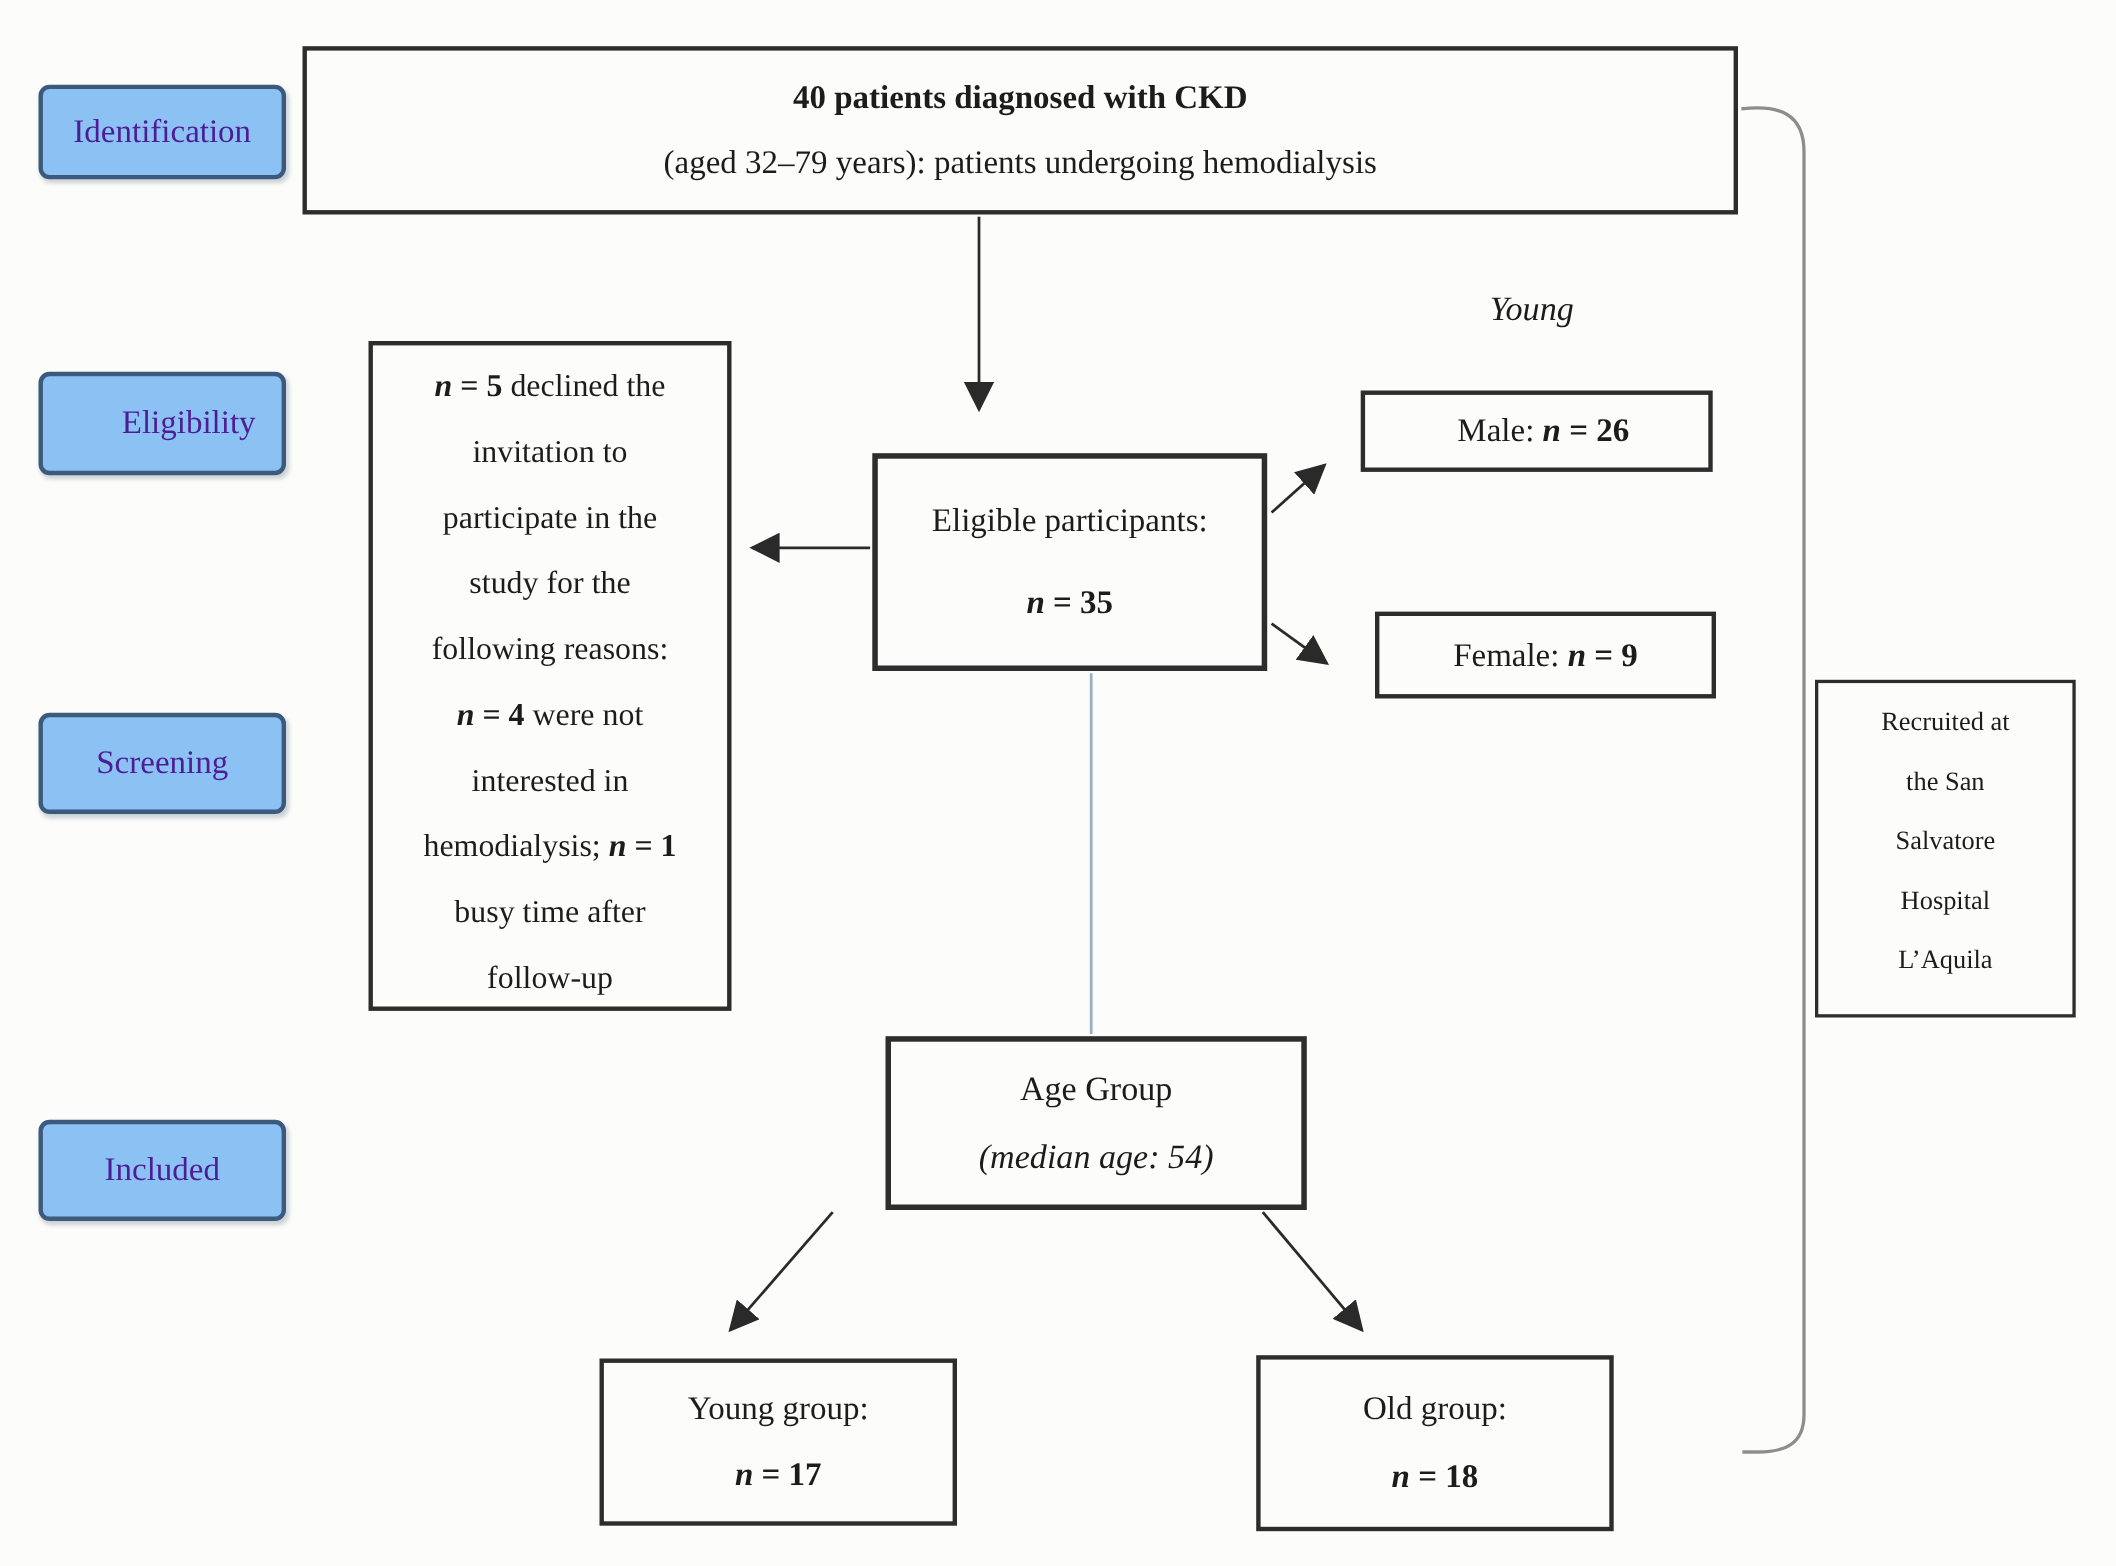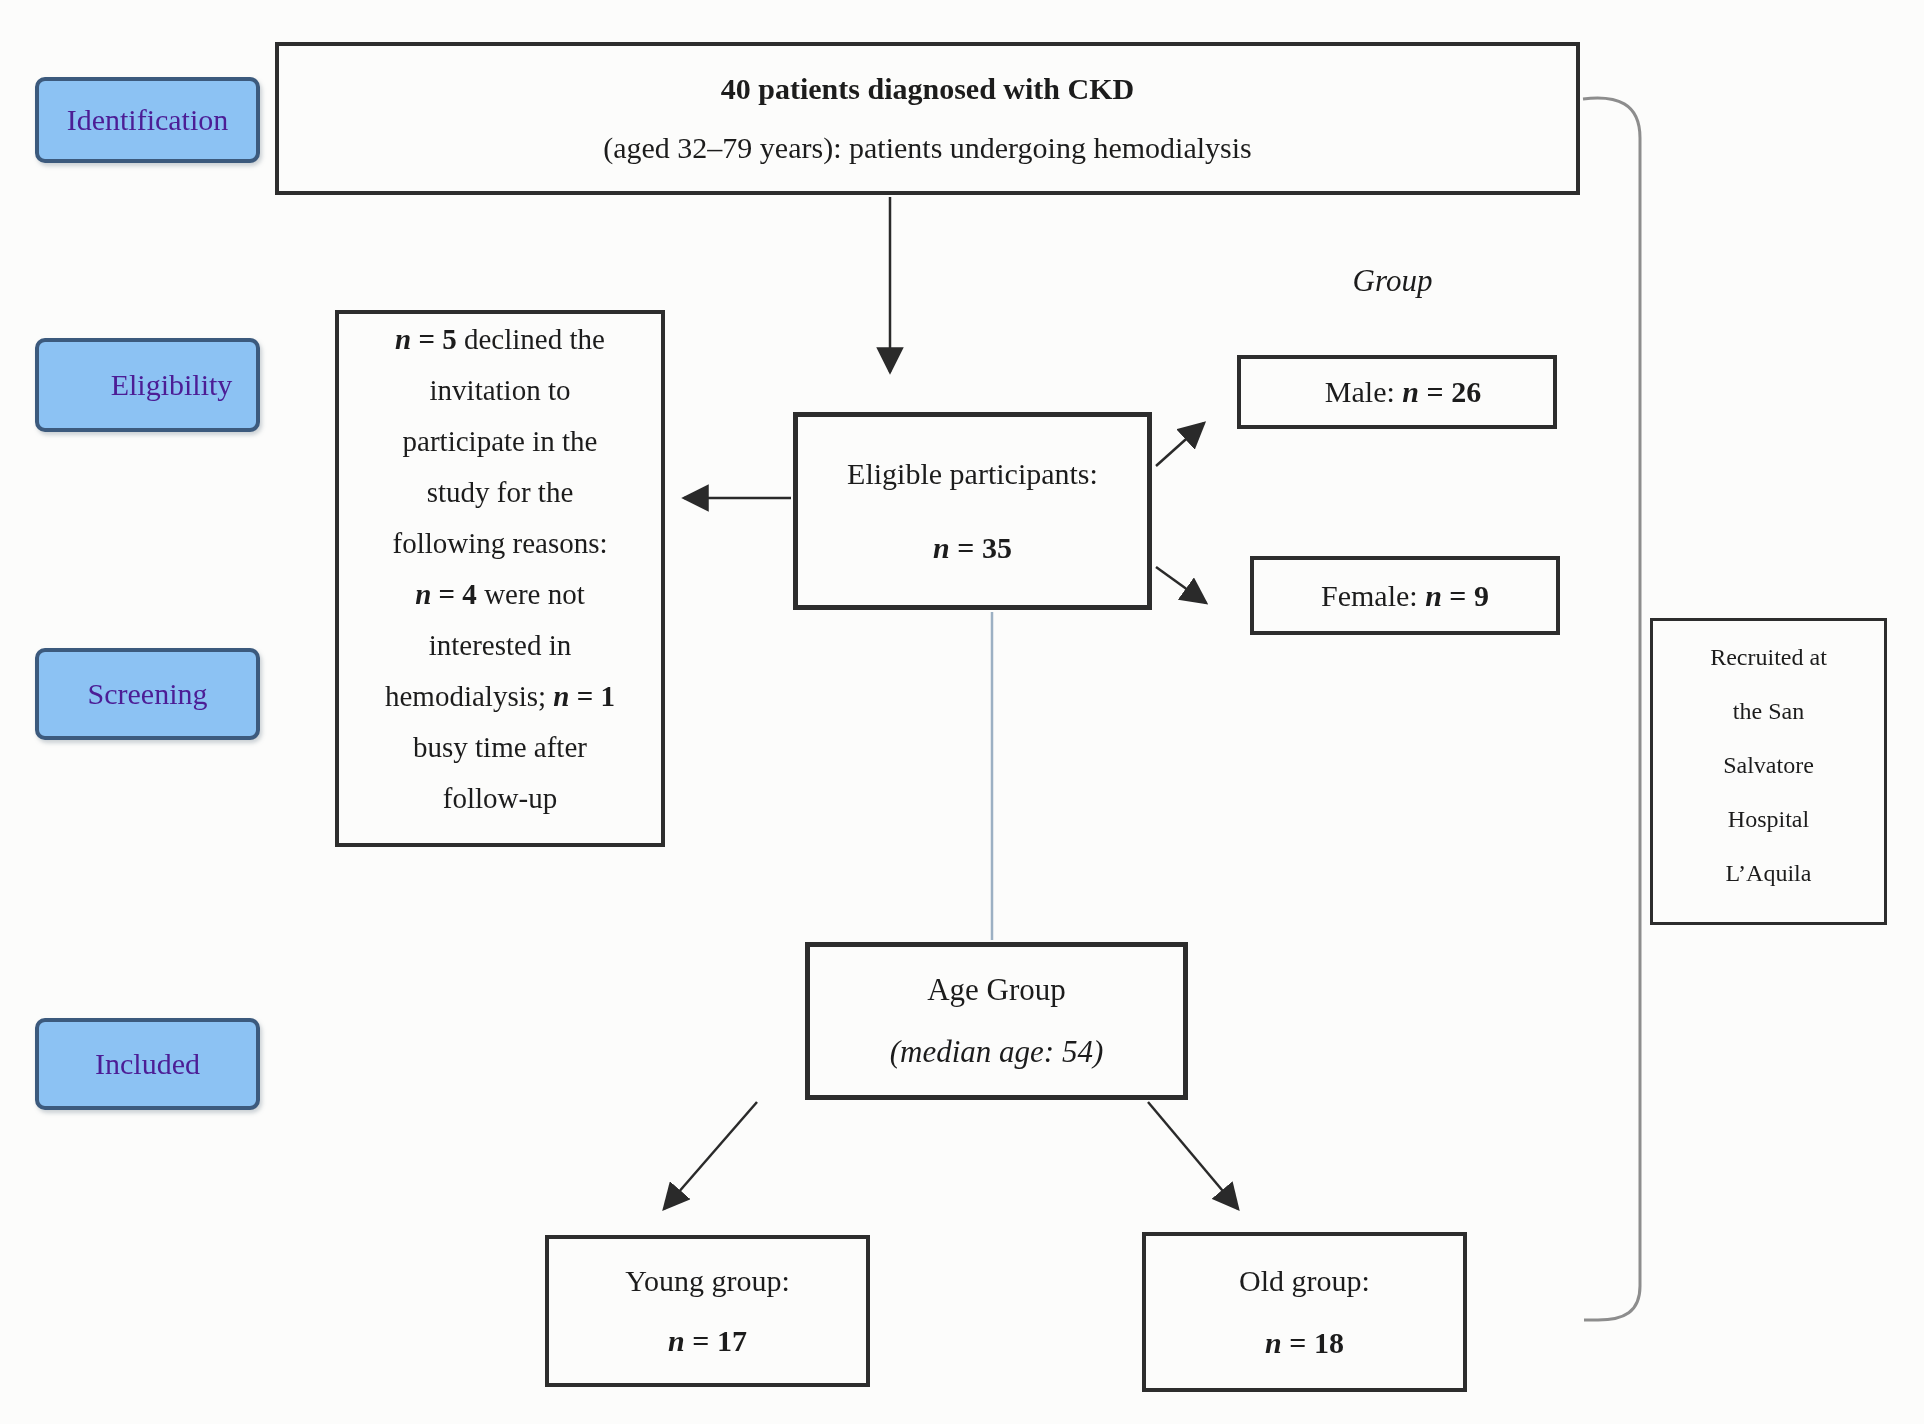--- a/index.html
+++ b/index.html
@@ -16,22 +16,22 @@
   }
   .box{
     position:absolute;box-sizing:border-box;background:#fcfcfb;
     border:4px solid #2d2d2d;z-index:1;text-align:center;
     display:flex;flex-direction:column;justify-content:space-evenly;align-items:center;
     font-size:30px;
   }
   .box .ln{width:100%;}
   #top-box{left:275px;top:42px;width:1305px;height:153px;font-size:30px;}
   #top-box .t-bold{font-weight:bold;}
-  #reasons-box{left:335px;top:310px;width:330px;height:537px;font-size:29px;
-    justify-content:flex-start;line-height:51px;}
+  #reasons-box{left:335px;top:310px;width:330px;height:609px;font-size:29px;
+    justify-content:space-between;padding-top:12px;line-height:51px;}
   #eligible-box{left:793px;top:412px;width:359px;height:198px;border-width:5px;}
   #male-box{left:1237px;top:355px;width:320px;height:74px;padding-left:12px;}
   #female-box{left:1250px;top:556px;width:310px;height:79px;}
   #recruited-box{left:1650px;top:618px;width:237px;height:307px;border-width:3px;
     font-size:24px;line-height:54px;justify-content:flex-start;padding-top:9px;}
   #age-box{left:805px;top:942px;width:383px;height:158px;border-width:5px;font-size:31px;}
   #young-box{left:545px;top:1235px;width:325px;height:152px;}
   #old-box{left:1142px;top:1232px;width:325px;height:160px;}
   .italic{font-style:italic;}
   #gender-label{
@@ -81,21 +81,21 @@
     <div class="ln"><span>hemodialysis; </span><span style="font-weight: bold; font-style: italic;">n</span><span style="font-weight: bold;"> = 1</span></div>
     <div class="ln"><span>busy time after</span></div>
     <div class="ln"><span>follow-up</span></div>
   </div>
 
   <div class="box" id="eligible-box">
     <div class="ln">Eligible participants:</div>
     <div class="ln"><span style="font-weight: bold; font-style: italic;">n</span><span style="font-weight: bold;"> = 35</span></div>
   </div>
 
-  <div id="gender-label">Group</div>
+  <div id="gender-label">Young</div>
 
   <div class="box" id="male-box">
     <div class="ln"><span>Male: </span><span style="font-weight: bold; font-style: italic;">n</span><span style="font-weight: bold;"> = 26</span></div>
   </div>
 
   <div class="box" id="female-box">
     <div class="ln"><span>Female: </span><span style="font-weight: bold; font-style: italic;">n</span><span style="font-weight: bold;"> = 9</span></div>
   </div>
 
   <div class="box" id="recruited-box">

